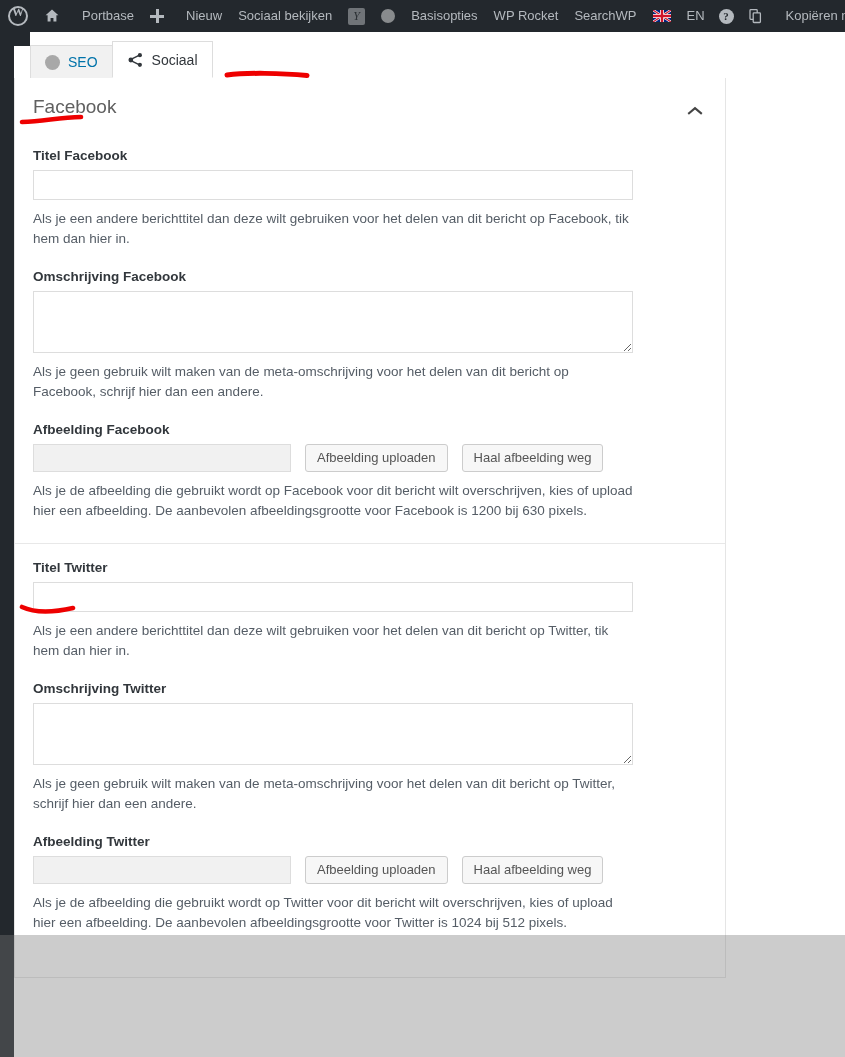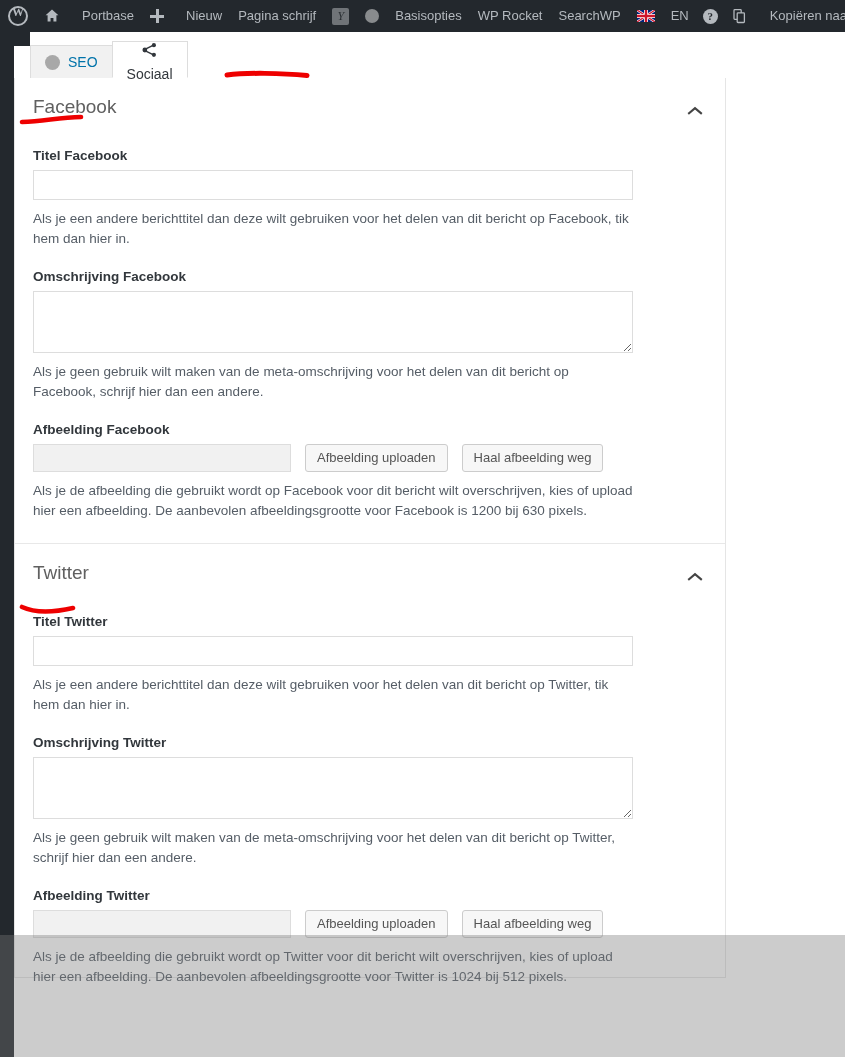--- a/index.html
+++ b/index.html
@@ -141,21 +141,20 @@
     position: relative;
     margin-right: -1px;
   }
   .tab.active {
     background: #ffffff;
     color: #32373c;
     height: 37px;
     border: 1px solid #ddd;
     border-bottom: 1px solid #ffffff;
     z-index: 3;
-    flex-direction: column;
   }
   .dot-gray {
     width: 15px; height: 15px; border-radius: 50%;
     background: #a8a8a8;
     display: inline-block;
   }
   .smiley {
     width: 16px; height: 16px; border-radius: 50%;
     background: #ee7c1b;
     position: relative; display: inline-block;
@@ -307,21 +306,21 @@
     </span>
     <span class="ab-label">Portbase</span>
   </div>
 
   <div class="ab-item">
     <span class="plus-icon"></span>
     <span class="ab-label">Nieuw</span>
   </div>
 
   <div class="ab-item">
-    <span class="ab-label">Pagina schrijf</span>
+    <span class="ab-label">Sociaal bekijken</span>
   </div>
 
   <div class="ab-item">
     <span class="yoast-icon"></span>
   </div>
 
   <div class="ab-item">
     <span class="score-dot"></span>
   </div>
 
@@ -425,28 +424,20 @@
       </div>
       <p class="help-text">Als je de afbeelding die gebruikt wordt op Facebook voor dit bericht wilt overschrijven, kies of upload hier een afbeelding. De aanbevolen afbeeldingsgrootte voor Facebook is 1200 bij 630 pixels.</p>
 
     </div>
 
     <div class="divider" style="margin-top:22px;"></div>
   </div>
 
   <div class="section">
 
-    <div class="section-head">
-      <span class="section-title">Twitter</span>
-      <span class="chevron">
-        <svg viewBox="0 0 16 10" width="16" height="10" fill="none" stroke="#444" stroke-width="2.1" stroke-linecap="square">
-          <path d="M2 7.2 L8 2.2 L14 7.2"></path>
-        </svg>
-      </span>
-    </div>
 
     <div class="field-block">
 
       <div class="field-label">Titel Twitter</div>
       <input class="text-input" type="text" value="" style="">
       <p class="help-text">Als je een andere berichttitel dan deze wilt gebruiken voor het delen van dit bericht op Twitter, tik hem dan hier in.</p>
 
       <div class="field-label" style="margin-top:20px;">Omschrijving Twitter</div>
       <textarea class="textarea-input" style=""></textarea>
       <p class="help-text">Als je geen gebruik wilt maken van de meta-omschrijving voor het delen van dit bericht op Twitter, schrijf hier dan een andere.</p>

